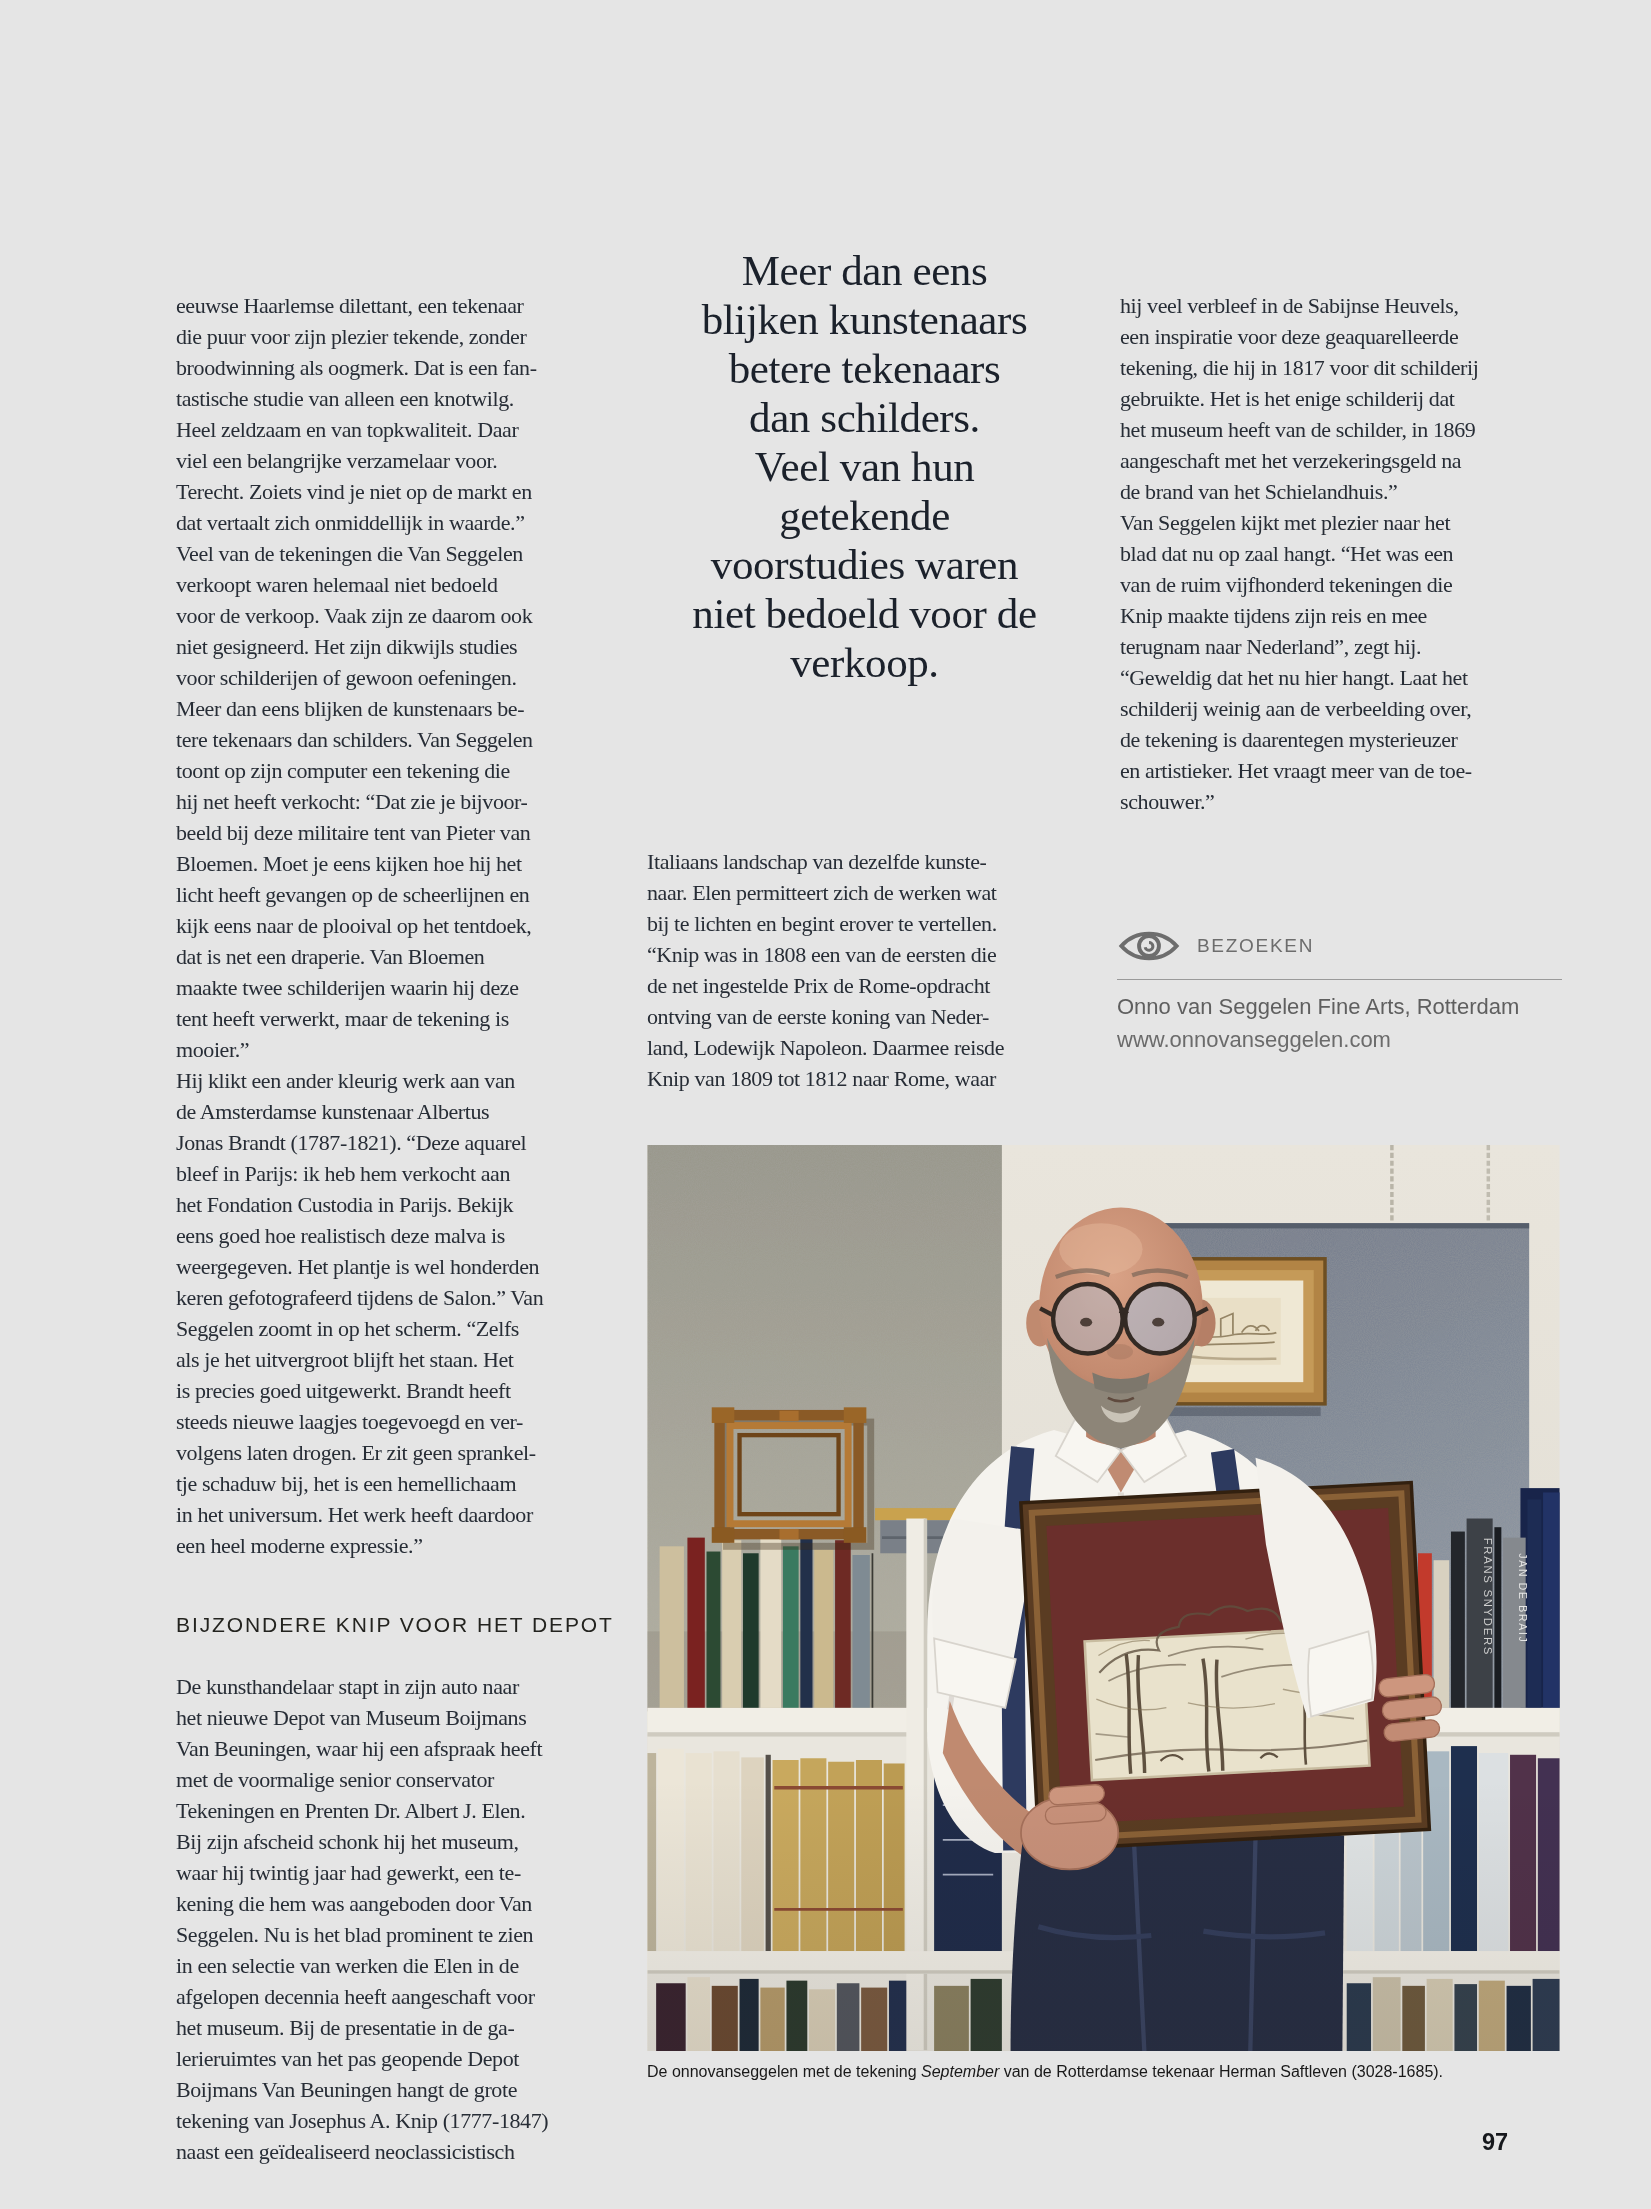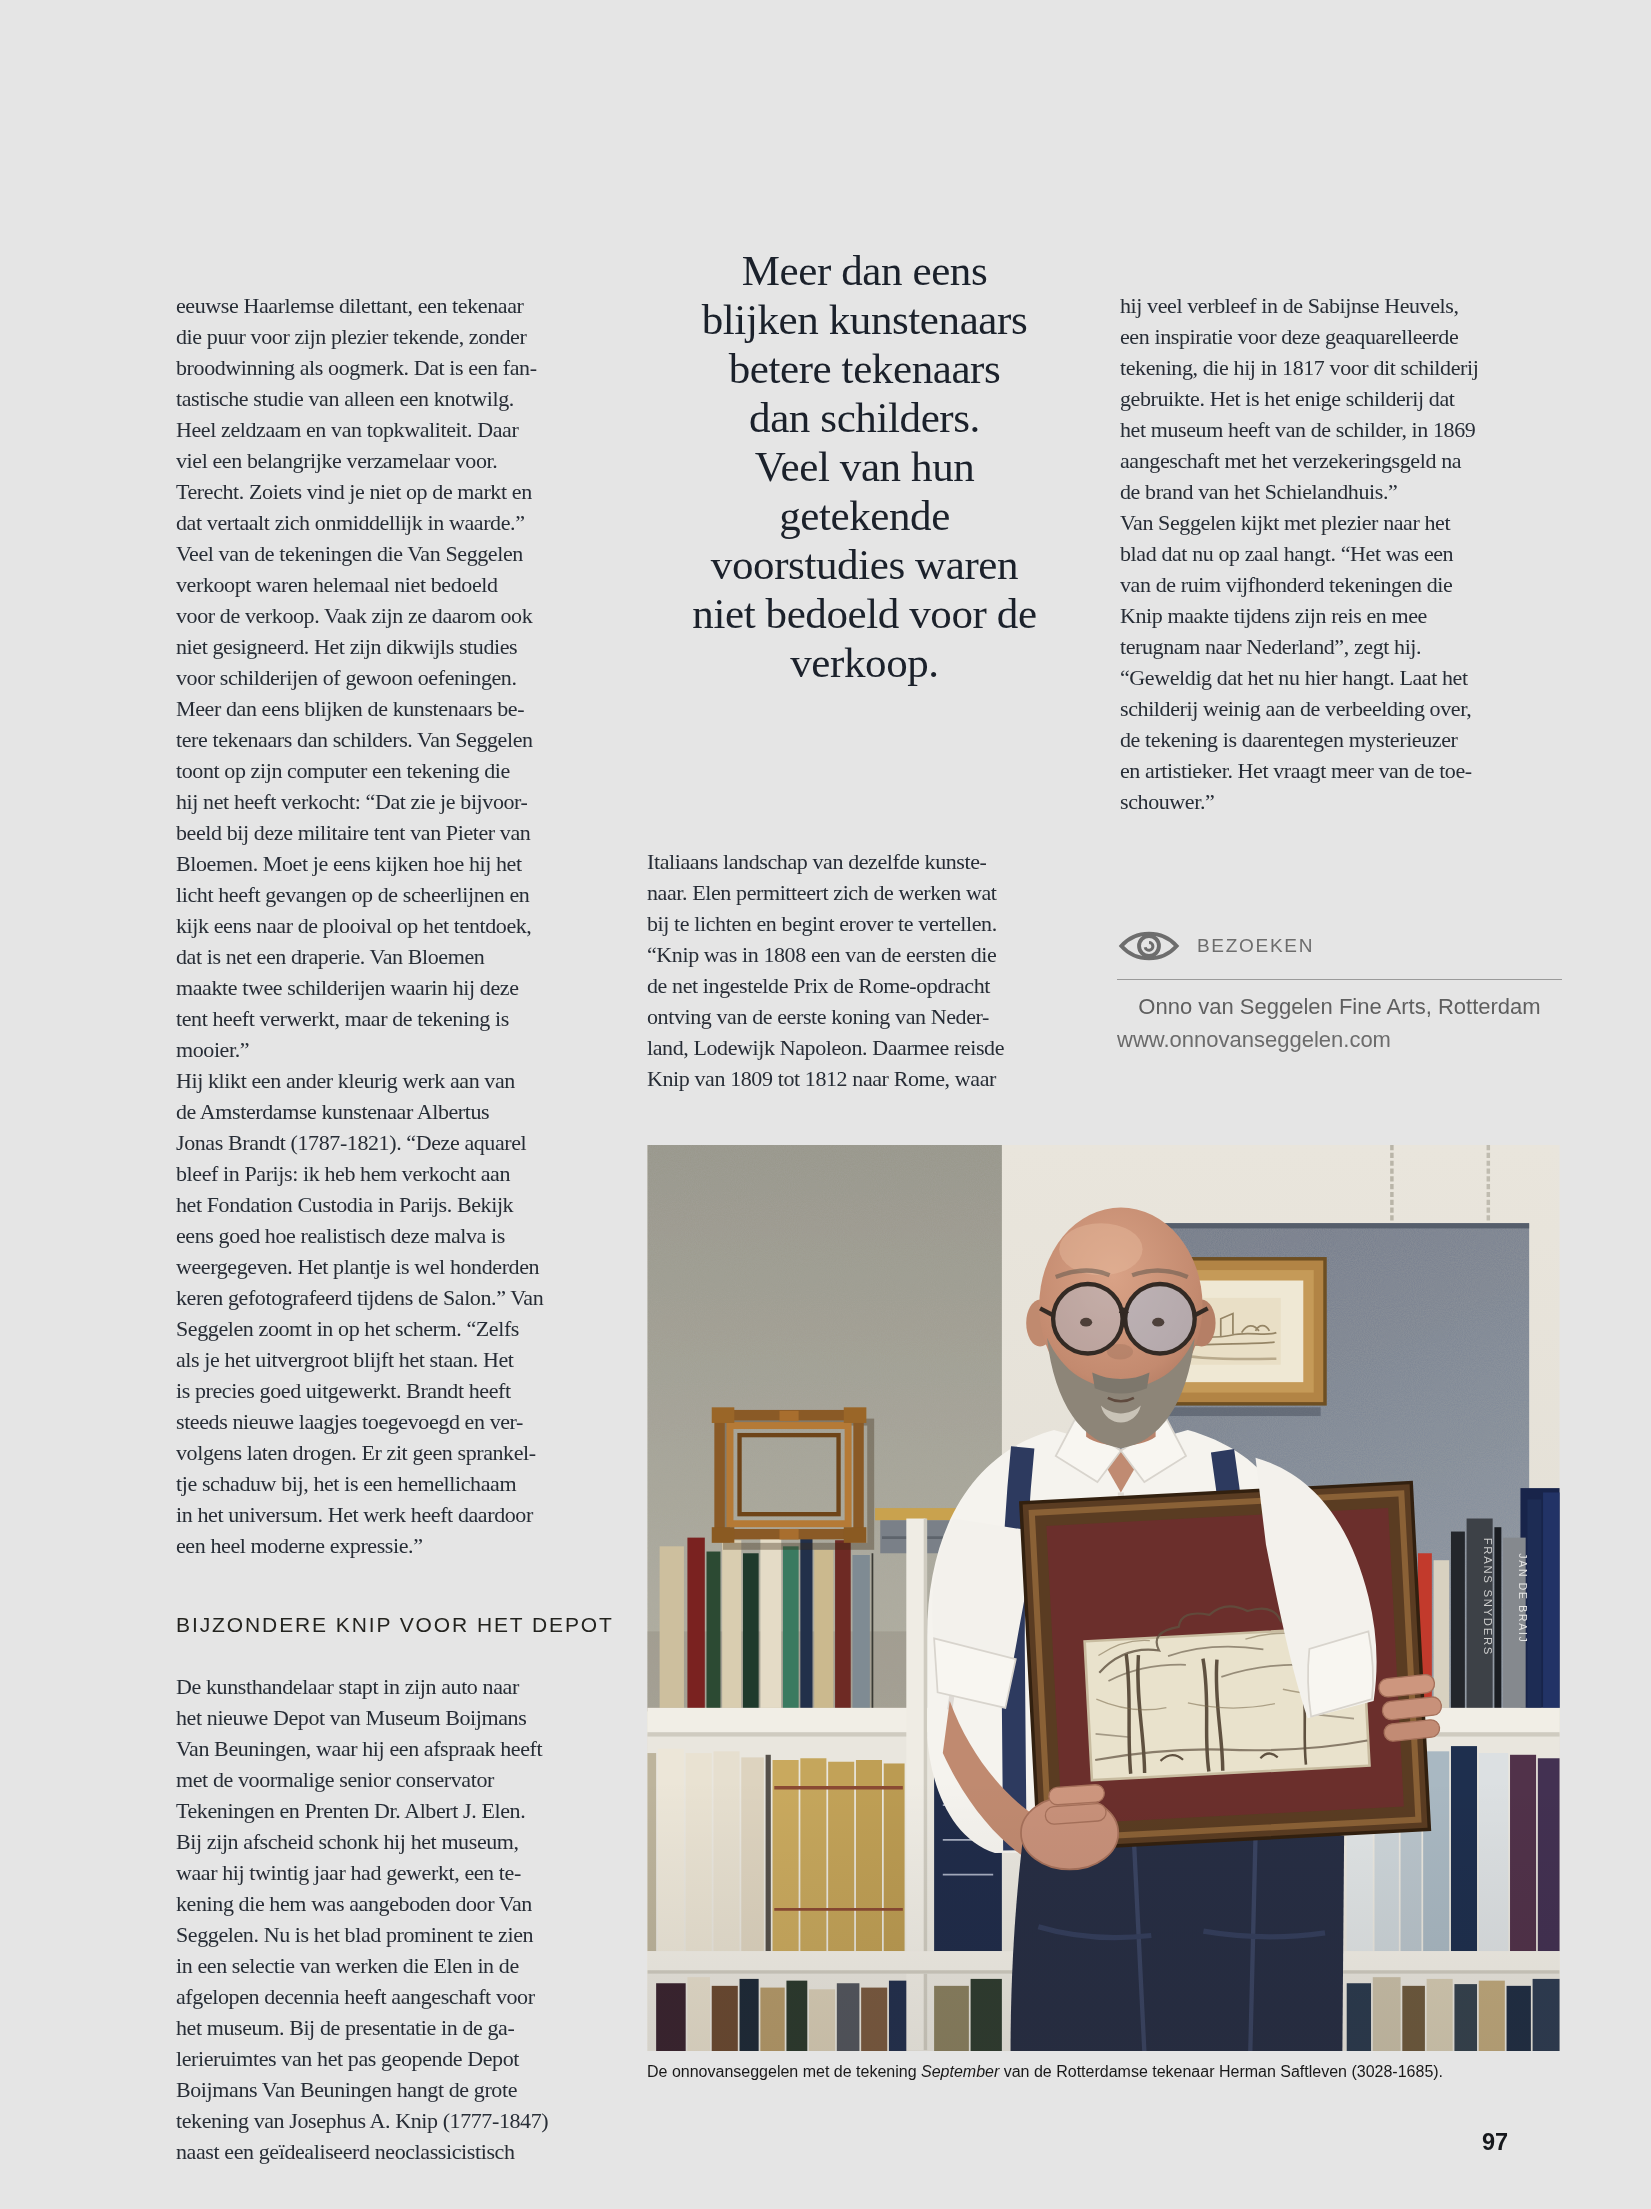--- a/index.html
+++ b/index.html
@@ -8,21 +8,21 @@
   .serifcol{position:absolute;white-space:pre-line;font-size:22px;line-height:31px;
         letter-spacing:-0.4px;color:#272d36;}
   .subhead{font-family:"Liberation Sans",sans-serif;font-size:21px;letter-spacing:1.9px;
         color:#23231f;font-weight:500;line-height:31px;margin-top:16.5px;white-space:pre;}
   .pullquote{position:absolute;left:647px;top:246px;width:435px;text-align:center;
         font-size:43px;line-height:49px;letter-spacing:-0.4px;color:#1b212b;white-space:pre-line;}
   .visit{position:absolute;left:1117px;top:925px;width:445px;font-family:"Liberation Sans",sans-serif;}
   .visit-row{display:flex;align-items:center;height:42px;}
   .visit-label{margin-left:16px;font-size:19px;letter-spacing:1.7px;color:#6d6d6d;}
   .visit-rule{border:none;border-top:1.3px solid #9a9a9a;margin:12px 0 0 0;}
-  .visit-name{margin-top:14px;font-size:22px;color:#5f5f5f;text-align:center;}
+  .visit-name{margin-top:14px;font-size:22px;color:#5f5f5f;}
   .visit-url{margin-top:7px;font-size:22px;color:#6b6b6b;}
   .photo{position:absolute;left:647px;top:1145px;width:913px;height:906px;}
   .caption{position:absolute;left:647px;top:2063px;width:913px;
         font-family:"Liberation Sans",sans-serif;font-size:16px;color:#191919;}
   .caption i{font-style:italic;}
   .pagenum{position:absolute;left:1482px;top:2129px;width:87px;text-align:left;
         font-family:"Liberation Sans",sans-serif;font-weight:bold;font-size:23.5px;color:#16181c;}
 </style>
 </head>
 <body>

